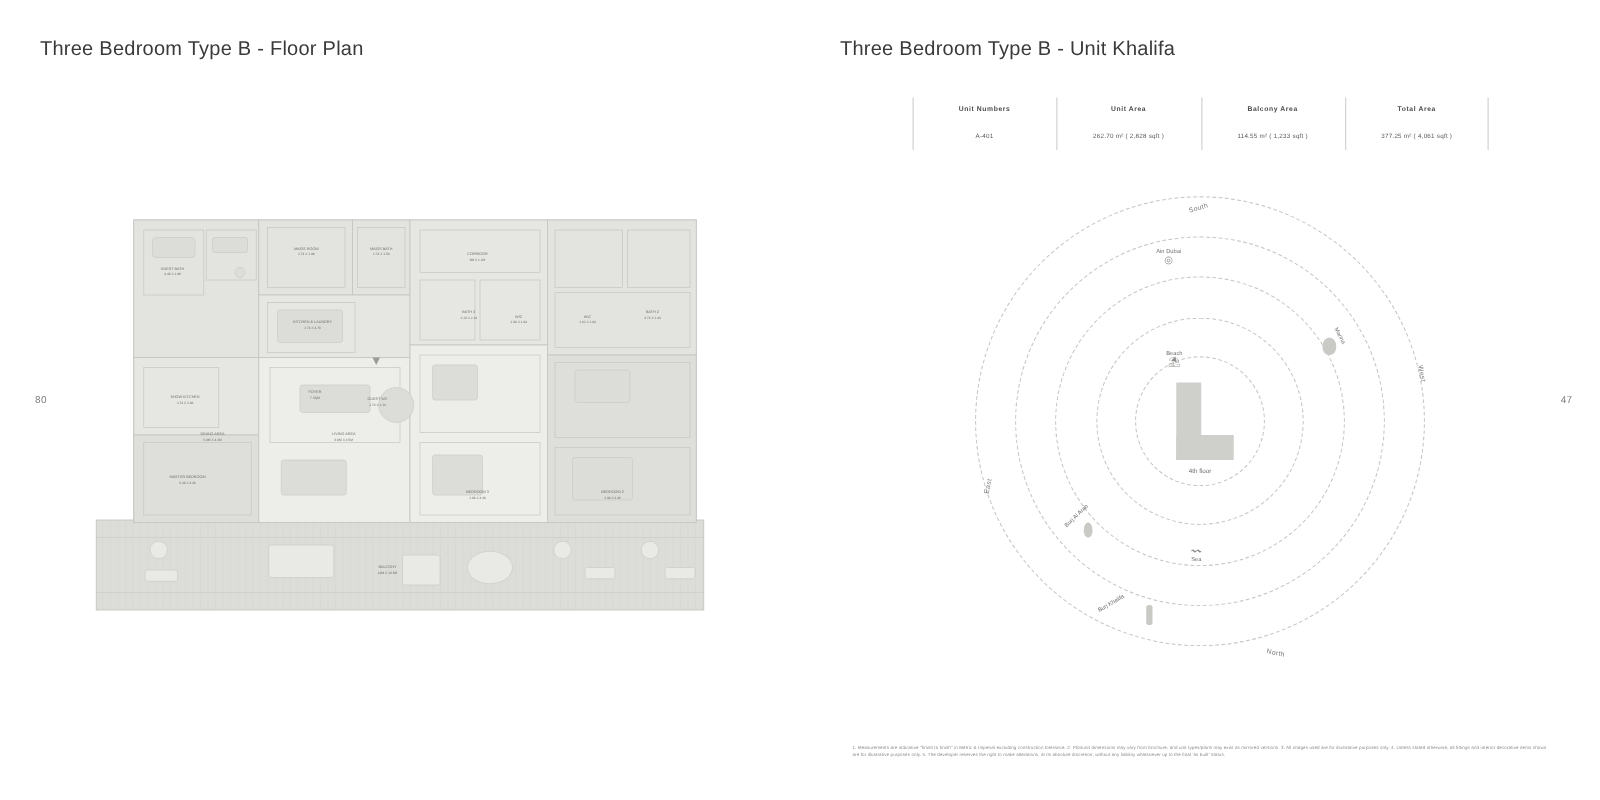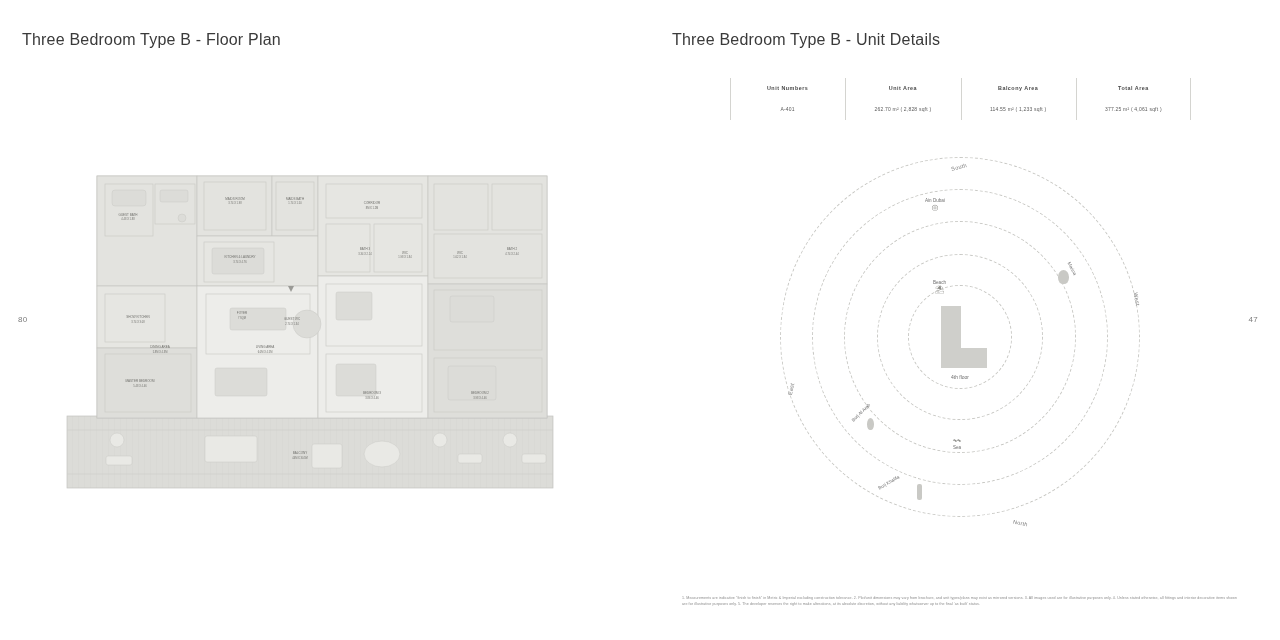--- a/index.html
+++ b/index.html
@@ -12,21 +12,21 @@
     overflow: hidden;
   }
   .page {
     position: relative;
     width: 1280px; height: 640px;
     background: #ffffff;
   }
   .spread-left, .spread-right {
     position: absolute; top: 0; height: 640px; width: 640px;
   }
-  .spread-left { left: 0; }
+  .spread-left { left: 10px; }
   .spread-right { left: 640px; }
 
   .page-title {
     position: absolute;
     font-size: 16px;
     font-weight: 400;
     letter-spacing: 0.2px;
     color: #3a3a3a;
   }
   .title-left { left: 22px; top: 31px; }
@@ -303,21 +303,21 @@
             <text x="420" y="231" font-size="2.6">3.98 X 4.46</text>
           <text x="240" y="286" font-size="3">BALCONY</text>
             <text x="240" y="291" font-size="2.6">44M X 30.5M</text>
         </g>
       </svg>
     </div>
   </div>
 
   <div class="spread-right">
 
-    <div class="page-title title-right">Three Bedroom Type B - Unit Details</div>
+    <div class="page-title title-right">Three Bedroom Type B - Unit Khalifa</div>
 
     <div class="folio folio-right">47</div>
 
     <div class="details-table">
       <div class="dt-col">
         <div class="dt-head">Unit Numbers</div>
         <div class="dt-val">A-401</div>
       </div>
       <div class="dt-col">
         <div class="dt-head">Unit Area</div>

